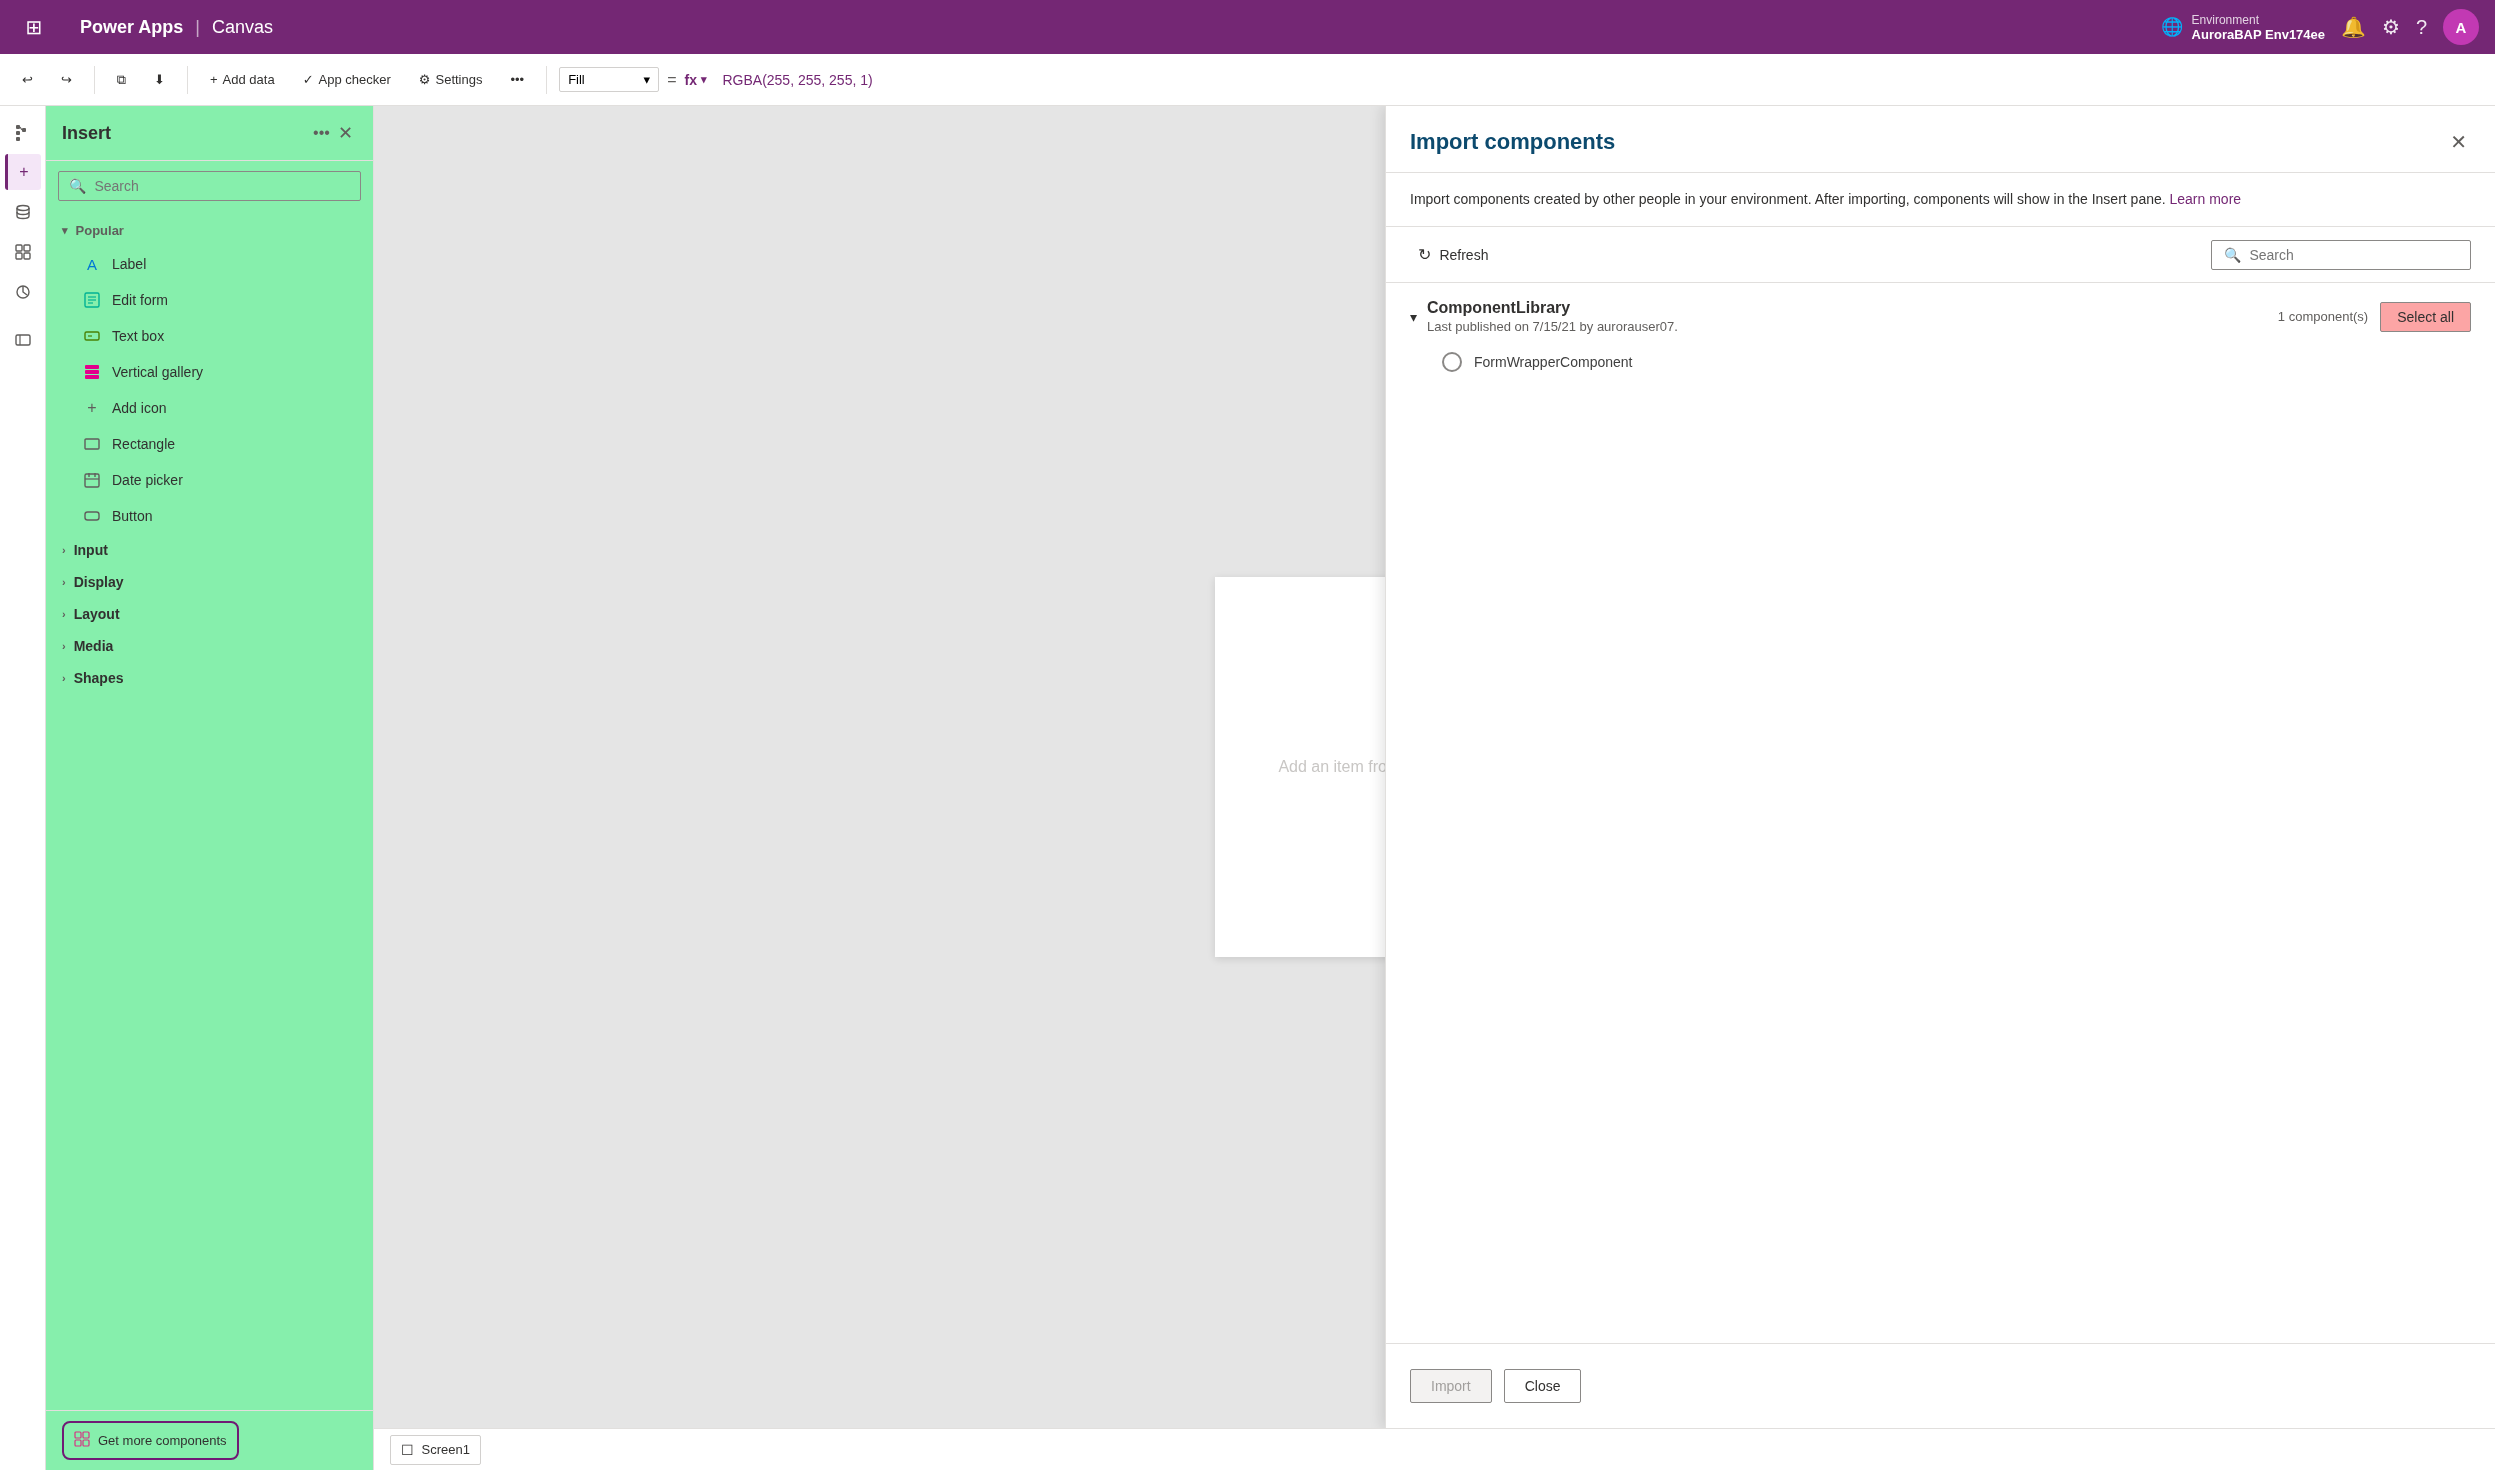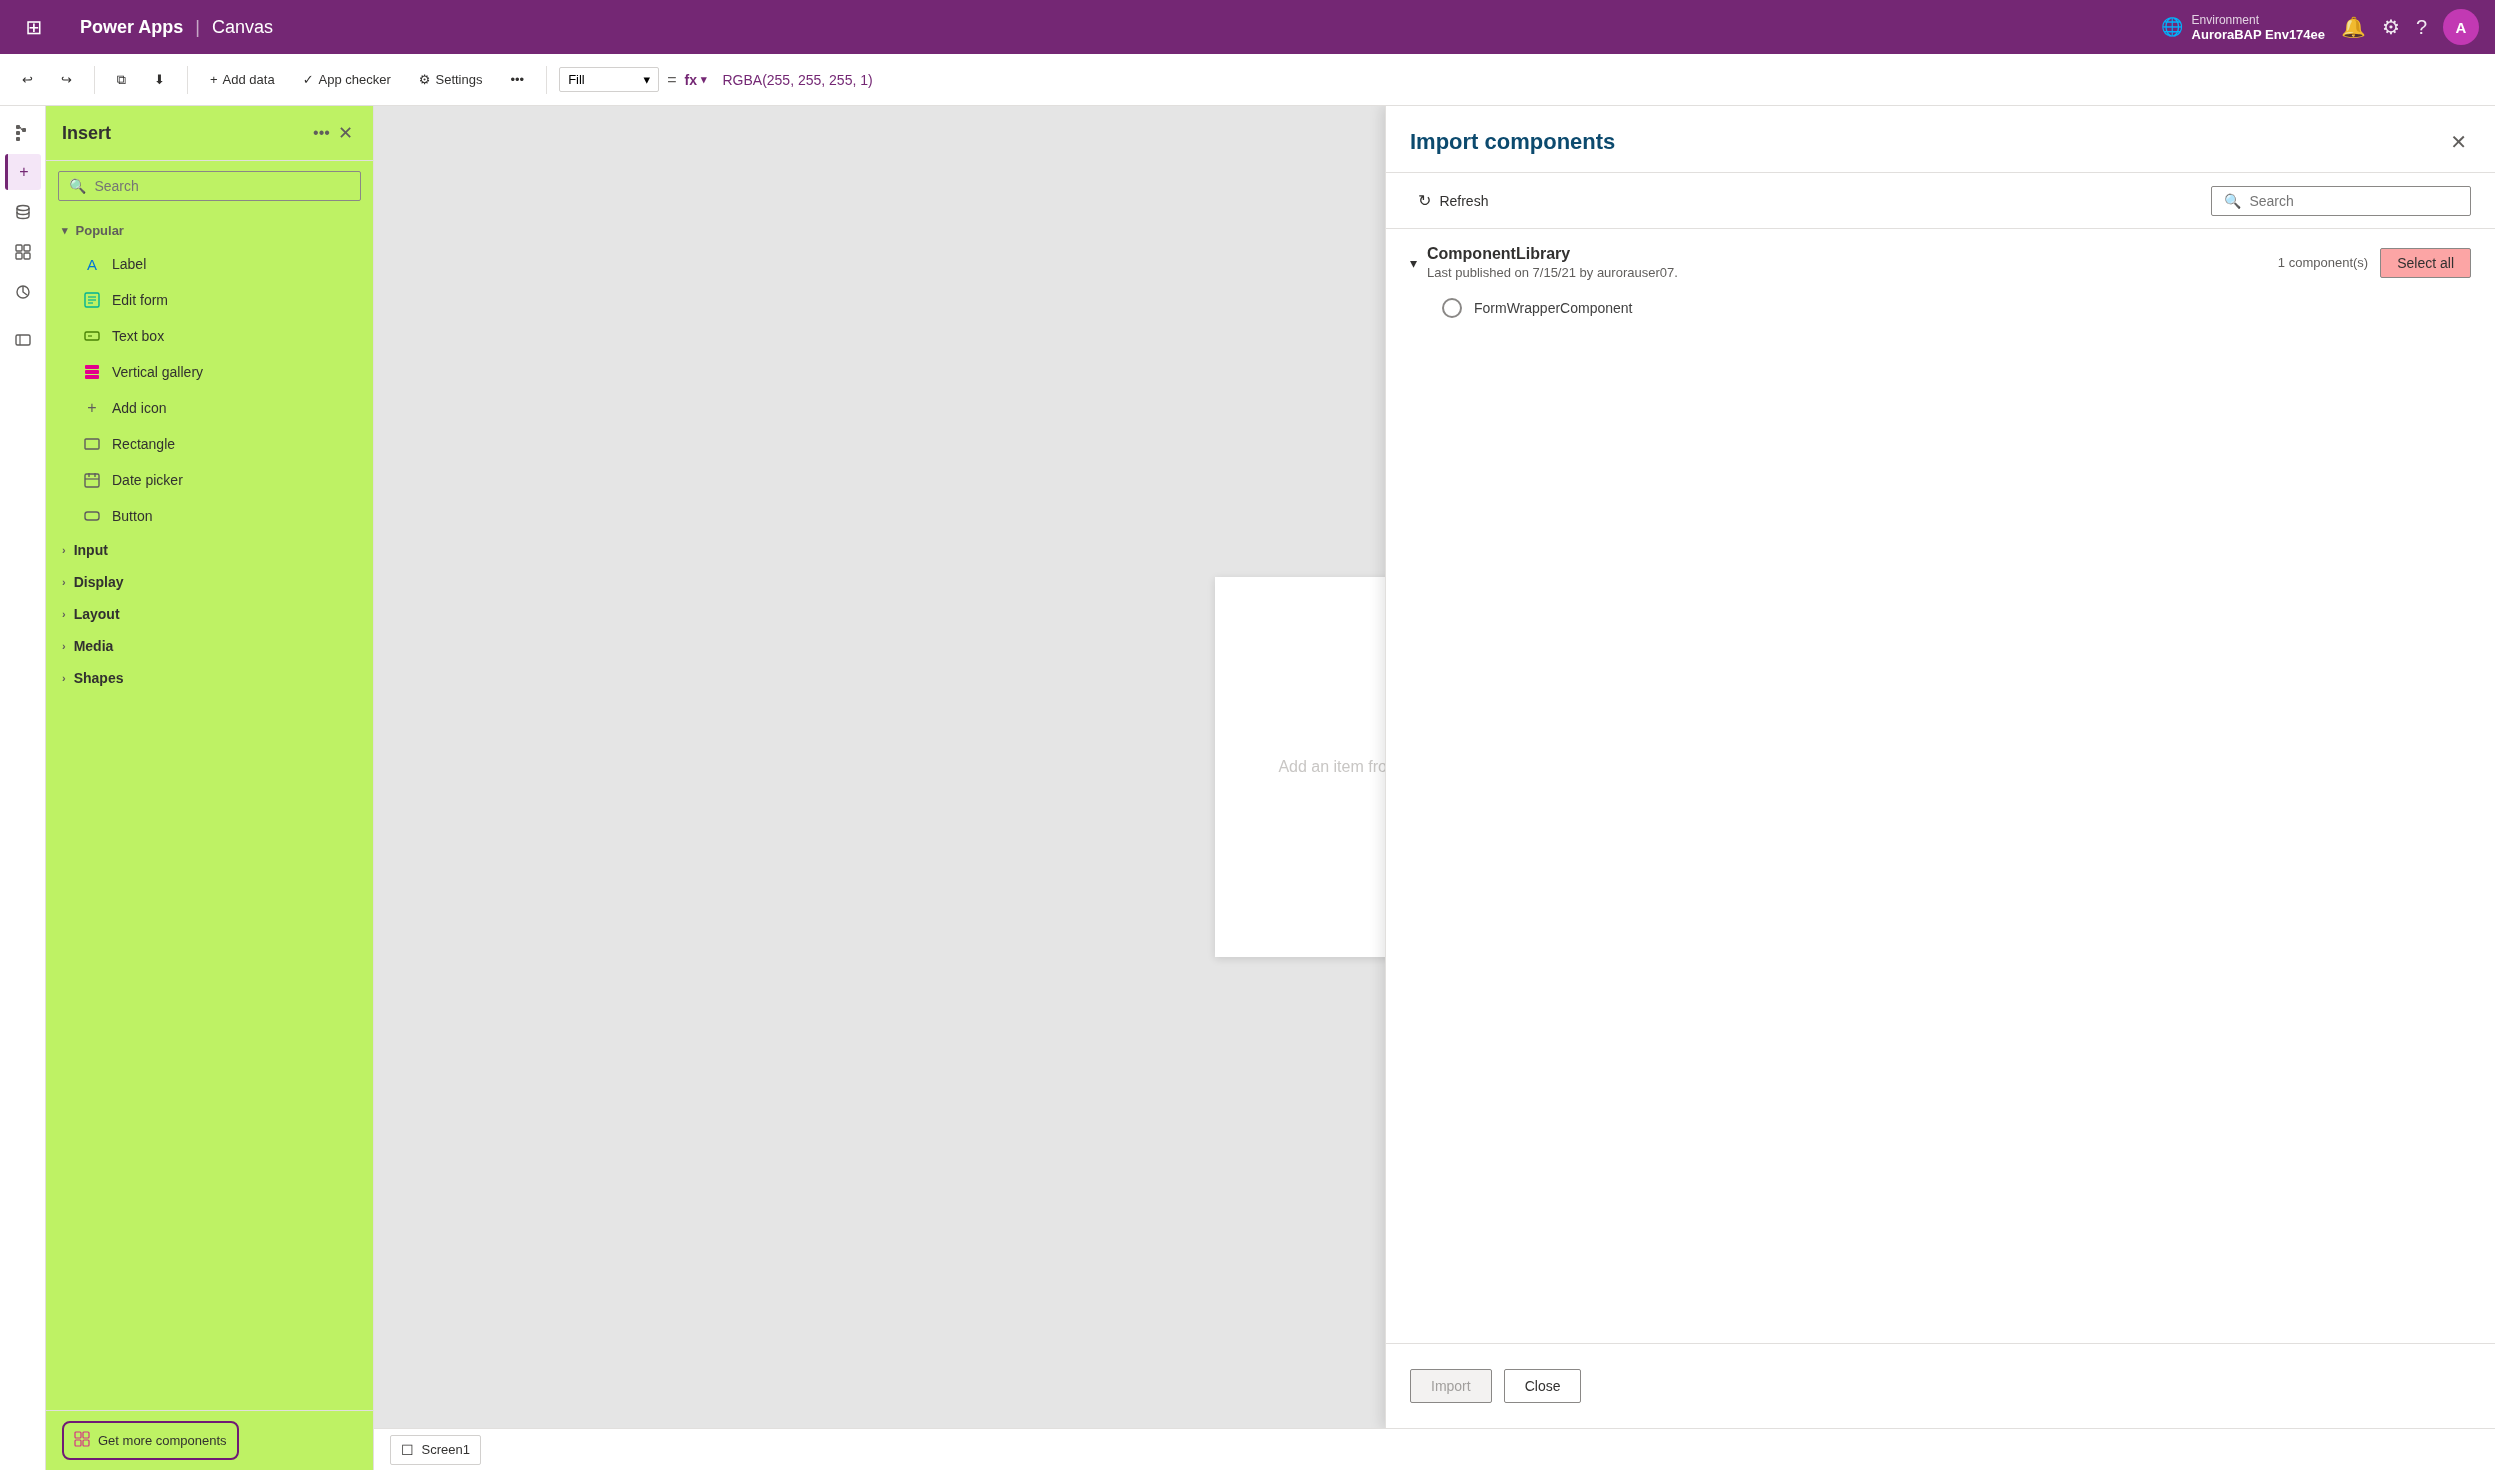--- a/index.html
+++ b/index.html
@@ -51,21 +51,21 @@
       align-items: center;
       padding: 8px 0;
       gap: 4px;
     }
     .sidebar-icon-btn { width: 36px; height: 36px; display: flex; align-items: center; justify-content: center; border-radius: 3px; cursor: pointer; color: #605e5c; font-size: 18px; border: none; background: none; position: relative; }
     .sidebar-icon-btn.active { border-left: 3px solid #742774; background: #f4e6f7; color: #742774; }
 
     
     .insert-panel {
       width: 328px;
-      background: #bef264;
+      background: #86efac;
       border-right: 1px solid #e1dfdd;
       display: flex;
       flex-direction: column;
       justify-content: flex-end;
     }
     .insert-header { display: flex; align-items: center; justify-content: space-between; padding: 12px 16px; border-bottom: 1px solid #e1dfdd; }
     .insert-title { font-size: 18px; font-weight: 600; color: #323130; }
     .insert-close { background: none; border: none; font-size: 18px; cursor: pointer; color: #605e5c; padding: 4px; }
     .search-box { margin: 10px 12px; display: flex; align-items: center; border: 1px solid #8a8886; border-radius: 2px; padding: 6px 10px; gap: 8px; }
     .search-box input { border: none; outline: none; flex: 1; font-size: 14px; color: #323130; background: transparent; }
@@ -384,20 +384,24 @@
           <span class="link">or connect</span>
         </div>
       </div>
 
       <div class="import-overlay">
         <div class="import-header">
           <span class="import-title">Import components</span>
           <button class="import-close">✕</button>
         </div>
 
+        <div class="import-desc">
+          <span>Import components created by other people in your environment. After importing, components will show in the Insert pane.</span>
+          <a href="#">Learn more</a>
+        </div>
 
         <div class="import-toolbar">
           <button class="import-refresh">
             <span style="font-size:16px;">↻</span>
             <span>Refresh</span>
           </button>
           <div class="import-search">
             <span style="color:#605e5c;font-size:14px;">🔍</span>
             <input type="text" placeholder="Search" style="">
           </div>

